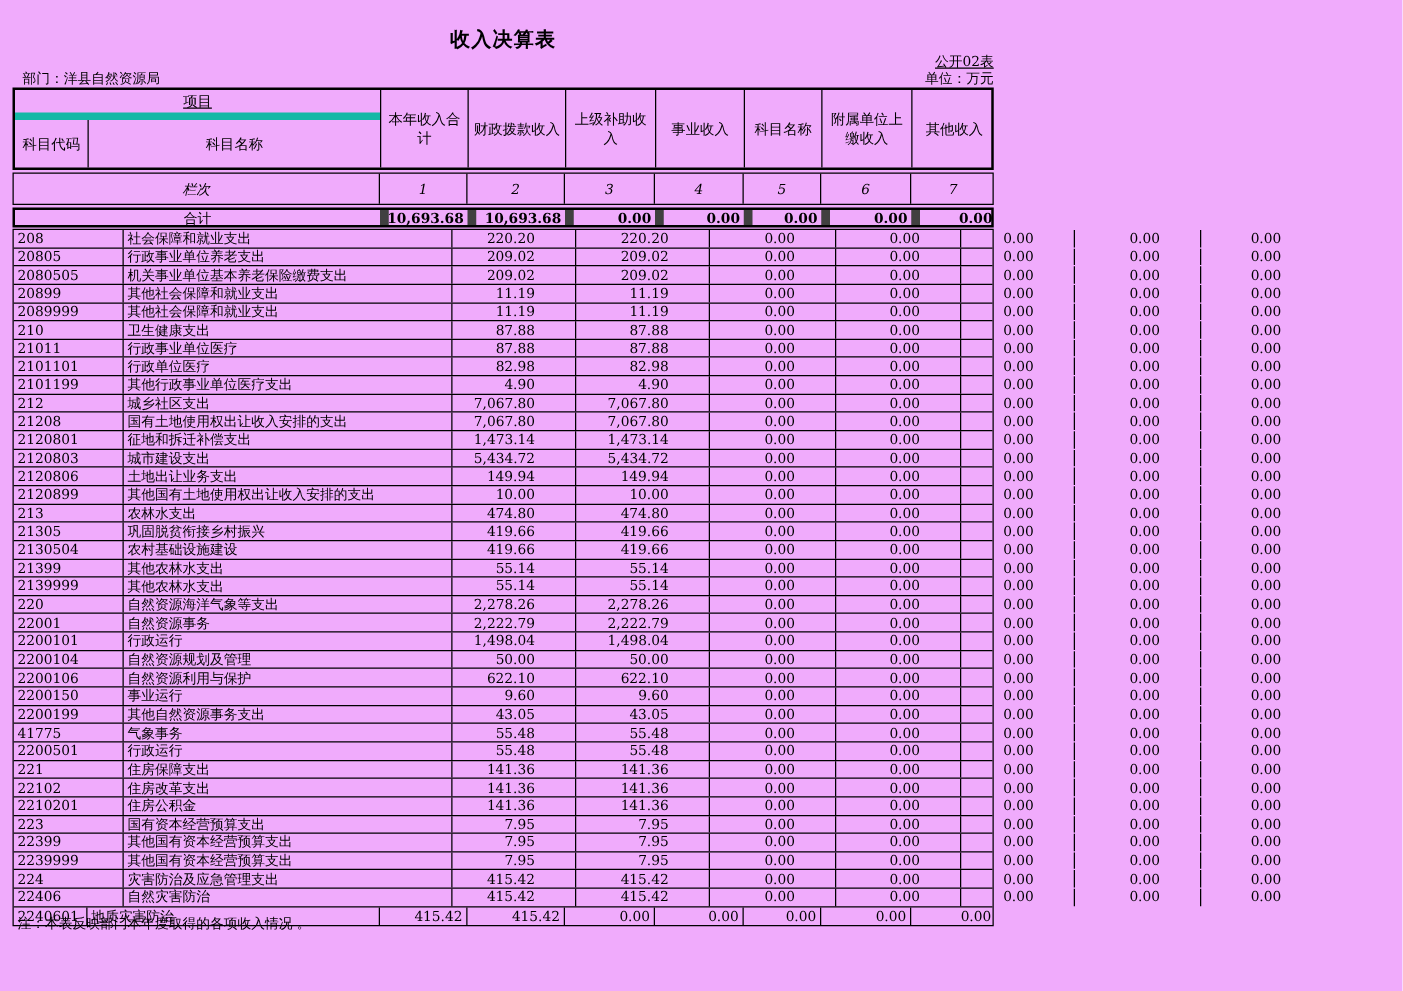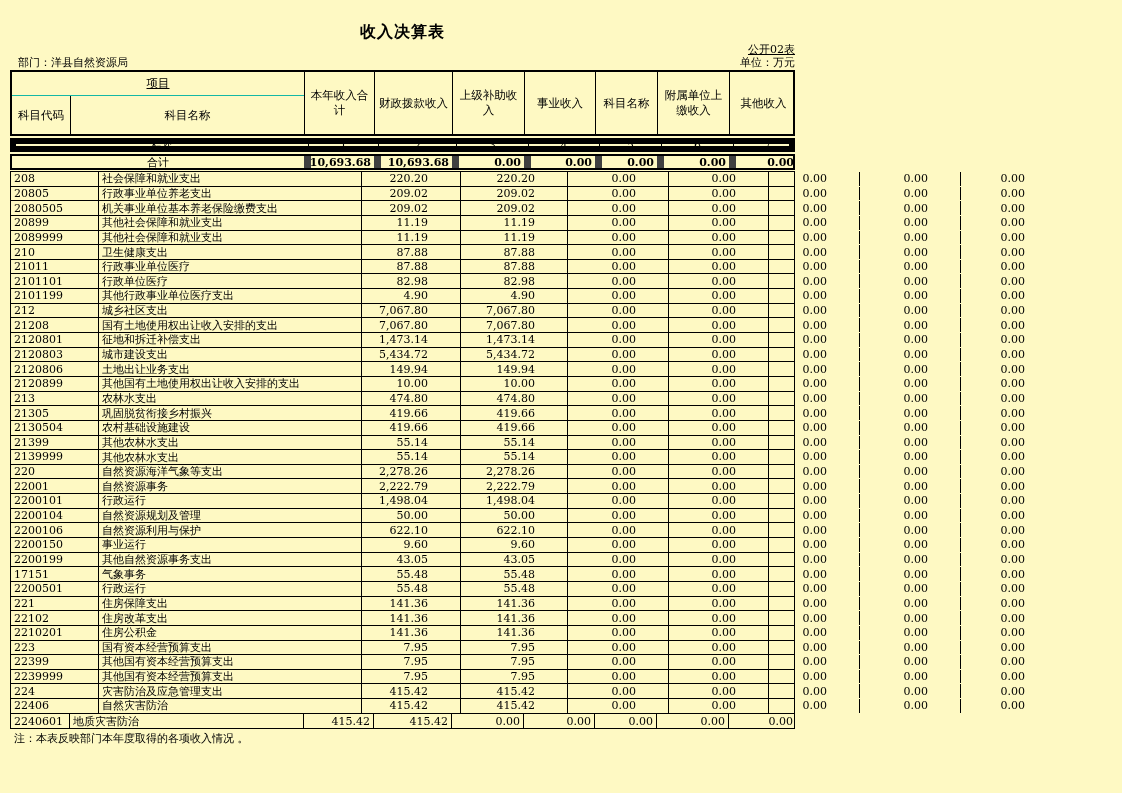--- a/index.html
+++ b/index.html
@@ -1,17 +1,17 @@
 <!DOCTYPE html>
 <html><head>
 <meta charset="utf-8">
 <style>
   html,body { margin:0; padding:0; background:#fff; }
   .page {
-    position:relative; width:1122px; height:793px; background:#fef9c3;
+    position:relative; width:1122px; height:793px; background:#f0abfc;
     font-family:"DejaVu Serif", serif; color:#000;
   }
   .title {
     position:absolute; top:22px; left:10px; width:785px;
     text-align:center; font-size:16px; font-weight:bold; letter-spacing:1px;
   }
   .pubcode {
     position:absolute; top:42px; left:10px; width:785px;
     text-align:right; font-size:11px;text-decoration:underline;
   }
@@ -33,32 +33,32 @@
   .left  { justify-content:flex-start; padding-left:3px; }
   .right { justify-content:flex-end;  padding-right:3px; }
   .center{ justify-content:center; text-align:center; }
 
   
   .header-block {
     border:2px solid #000; height:66px;
     grid-template-rows:24px 38px;
     font-size:11.5px;
   }
-  .hb-project { grid-column:1 / 3; grid-row:1; border-bottom:1px solid #14b8a6;text-decoration:underline; }
+  .hb-project { grid-column:1 / 3; grid-row:1; border-bottom:6px solid #14b8a6;text-decoration:underline; }
   .hb-code    { grid-column:1; grid-row:2; }
   .hb-name    { grid-column:2; grid-row:2; border-left:1px solid #000;text-align:center; }
   .hb-col     { grid-row:1 / 3; border-left:1px solid #000; white-space:normal; line-height:1.3; padding:0 2px; }
   .hb-col.c3  { grid-column:3; } .hb-col.c4 { grid-column:4; }
   .hb-col.c5  { grid-column:5; } .hb-col.c6 { grid-column:6; }
   .hb-col.c7  { grid-column:7; } .hb-col.c8 { grid-column:8; }
   .hb-col.c9  { grid-column:9; }
 
   
   .lanci-strip {
-    margin-top:2px; border:6px solid #000000; height:14px; font-size:11px;
+    margin-top:2px; border:1px solid #000000; height:26px; font-size:11px;font-style:italic;
   }
   .lanci-strip .span2 { grid-column:1 / 3; }
   .lanci-strip .cell + .cell { border-left:1px solid #000; }
 
   
   .total-strip {
     margin-top:2px; border:2px solid #000; height:16px; font-size:11px;
   }
   .total-strip .span2 { grid-column:1 / 3; }
   .total-strip .cell + .cell { border-left:7px solid #404040; }
@@ -415,21 +415,21 @@
           <div class="cell left">其他自然资源事务支出</div>
           <div class="cell right">43.05</div>
           <div class="cell right">43.05</div>
           <div class="cell right">0.00</div>
           <div class="cell right">0.00</div>
           <div class="cell right">0.00</div>
           <div class="cell right">0.00</div>
           <div class="cell right">0.00</div>
         </div>
         <div class="grid9 drow">
-          <div class="cell left">17151</div>
+          <div class="cell left">41775</div>
           <div class="cell left">气象事务</div>
           <div class="cell right">55.48</div>
           <div class="cell right">55.48</div>
           <div class="cell right">0.00</div>
           <div class="cell right">0.00</div>
           <div class="cell right">0.00</div>
           <div class="cell right">0.00</div>
           <div class="cell right">0.00</div>
         </div>
         <div class="grid9 drow">

